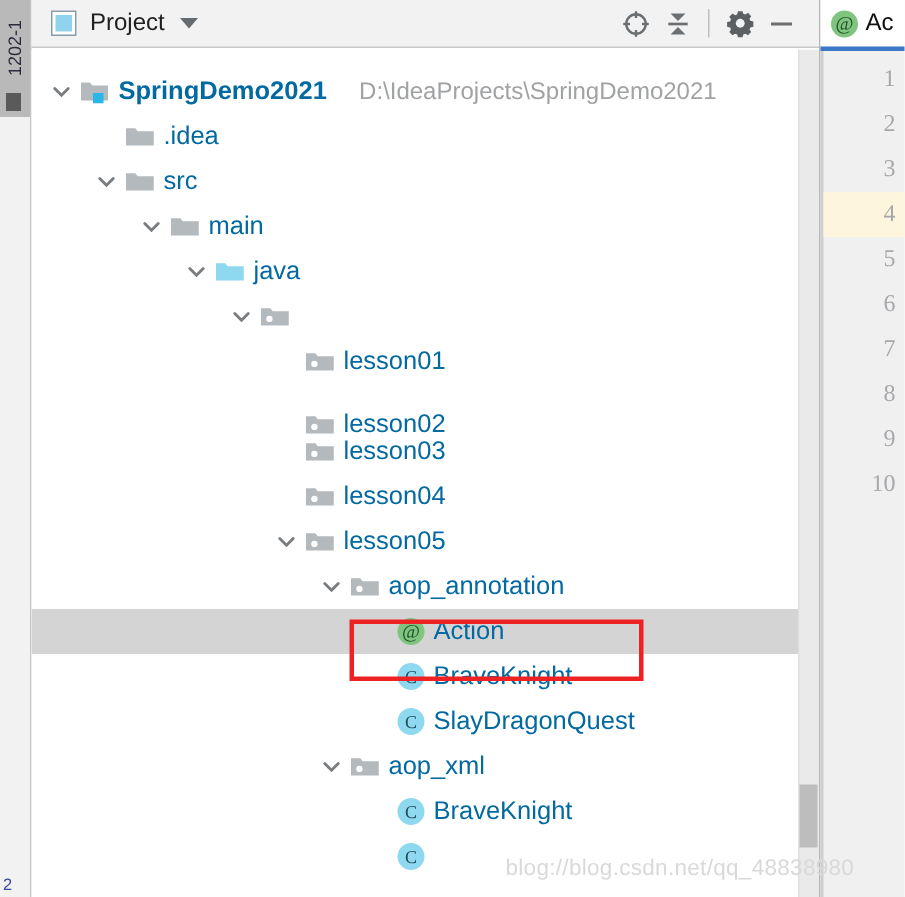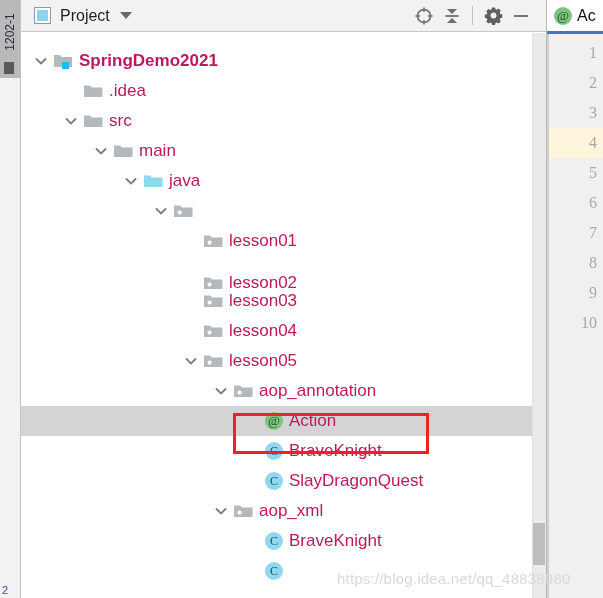--- a/index.html
+++ b/index.html
@@ -75,21 +75,21 @@
     position:absolute; left:0; width:525px; height:30px;
     display:flex; align-items:center; white-space:nowrap;
   }
   .tree-row.selected { background:#d4d4d4; }
   .twisty {
     position:absolute; width:16px; height:16px;
   }
   .twisty svg { display:block; }
   .row-icon { position:absolute; width:20px; height:16px; }
   .row-label {
-    position:absolute; font-size:17px; color:#be185d;
+    position:absolute; font-size:17px; color:#0369a1;
     line-height:18px; font-family:"Liberation Sans", sans-serif;
   }
   .row-label.bold { font-weight:bold; }
   .row-sub {
     position:absolute; font-size:16px; color:#a0a2a4;
     line-height:18px;
   }
 
   
   .badge {
@@ -212,20 +212,21 @@
         <span class="twisty" style="left:12px;top:7px">
           <svg width="16" height="16" viewBox="0 0 16 16">
             <polyline points="3.5,6 8,10.5 12.5,6" fill="none" stroke="#7a7e81" stroke-width="1.9" stroke-linecap="round"></polyline>
           </svg>
         </span>
         <span class="row-icon" style="left:33px;top:7px"><svg width="20" height="16" viewBox="0 0 20 16">
             <path fill="#b4b9bd" d="M0 2h6l1.6 2H18v10H0z"></path>
             <rect x="8" y="9" width="7" height="7" fill="#29b6e8"></rect>
           </svg></span>
         <span class="row-label bold" style="left:58px;top:6px">SpringDemo2021</span>
+        <span class="row-sub" style="left: 218.4px; top: 7px;">D:\IdeaProjects\SpringDemo2021</span>
       </div>
       <div class="tree-row" style="top: 43px;">
         <span class="twisty" style="left:42px;top:7px">
           <svg width="16" height="16" viewBox="0 0 16 16">
             <polyline points="6,3.5 10.5,8 6,12.5" fill="none" stroke="#9a9e a1" stroke-width="1.9" stroke-linecap="round"></polyline>
           </svg>
         </span>
         <span class="row-icon" style="left:63px;top:7px"><svg width="20" height="16" viewBox="0 0 20 16">
             <path fill="#b4b9bd" d="M0 2.5h6.2l1.6 2H18.5v9.5H0z"></path>
           </svg></span>
@@ -399,13 +400,13 @@
       <div class="gutter-line" style="top: 154px;">6</div>
       <div class="gutter-line" style="top: 184px;">7</div>
       <div class="gutter-line" style="top: 214px;">8</div>
       <div class="gutter-line" style="top: 244px;">9</div>
       <div class="gutter-line" style="top: 274px;">10</div>
     </div>
 </div>
 
 <div id="annotation-box"></div>
 
-<div id="watermark">https://blog.idea.net/qq_48838980</div>
+<div id="watermark">blog://blog.csdn.net/qq_48838980</div>
 
 </body></html>

